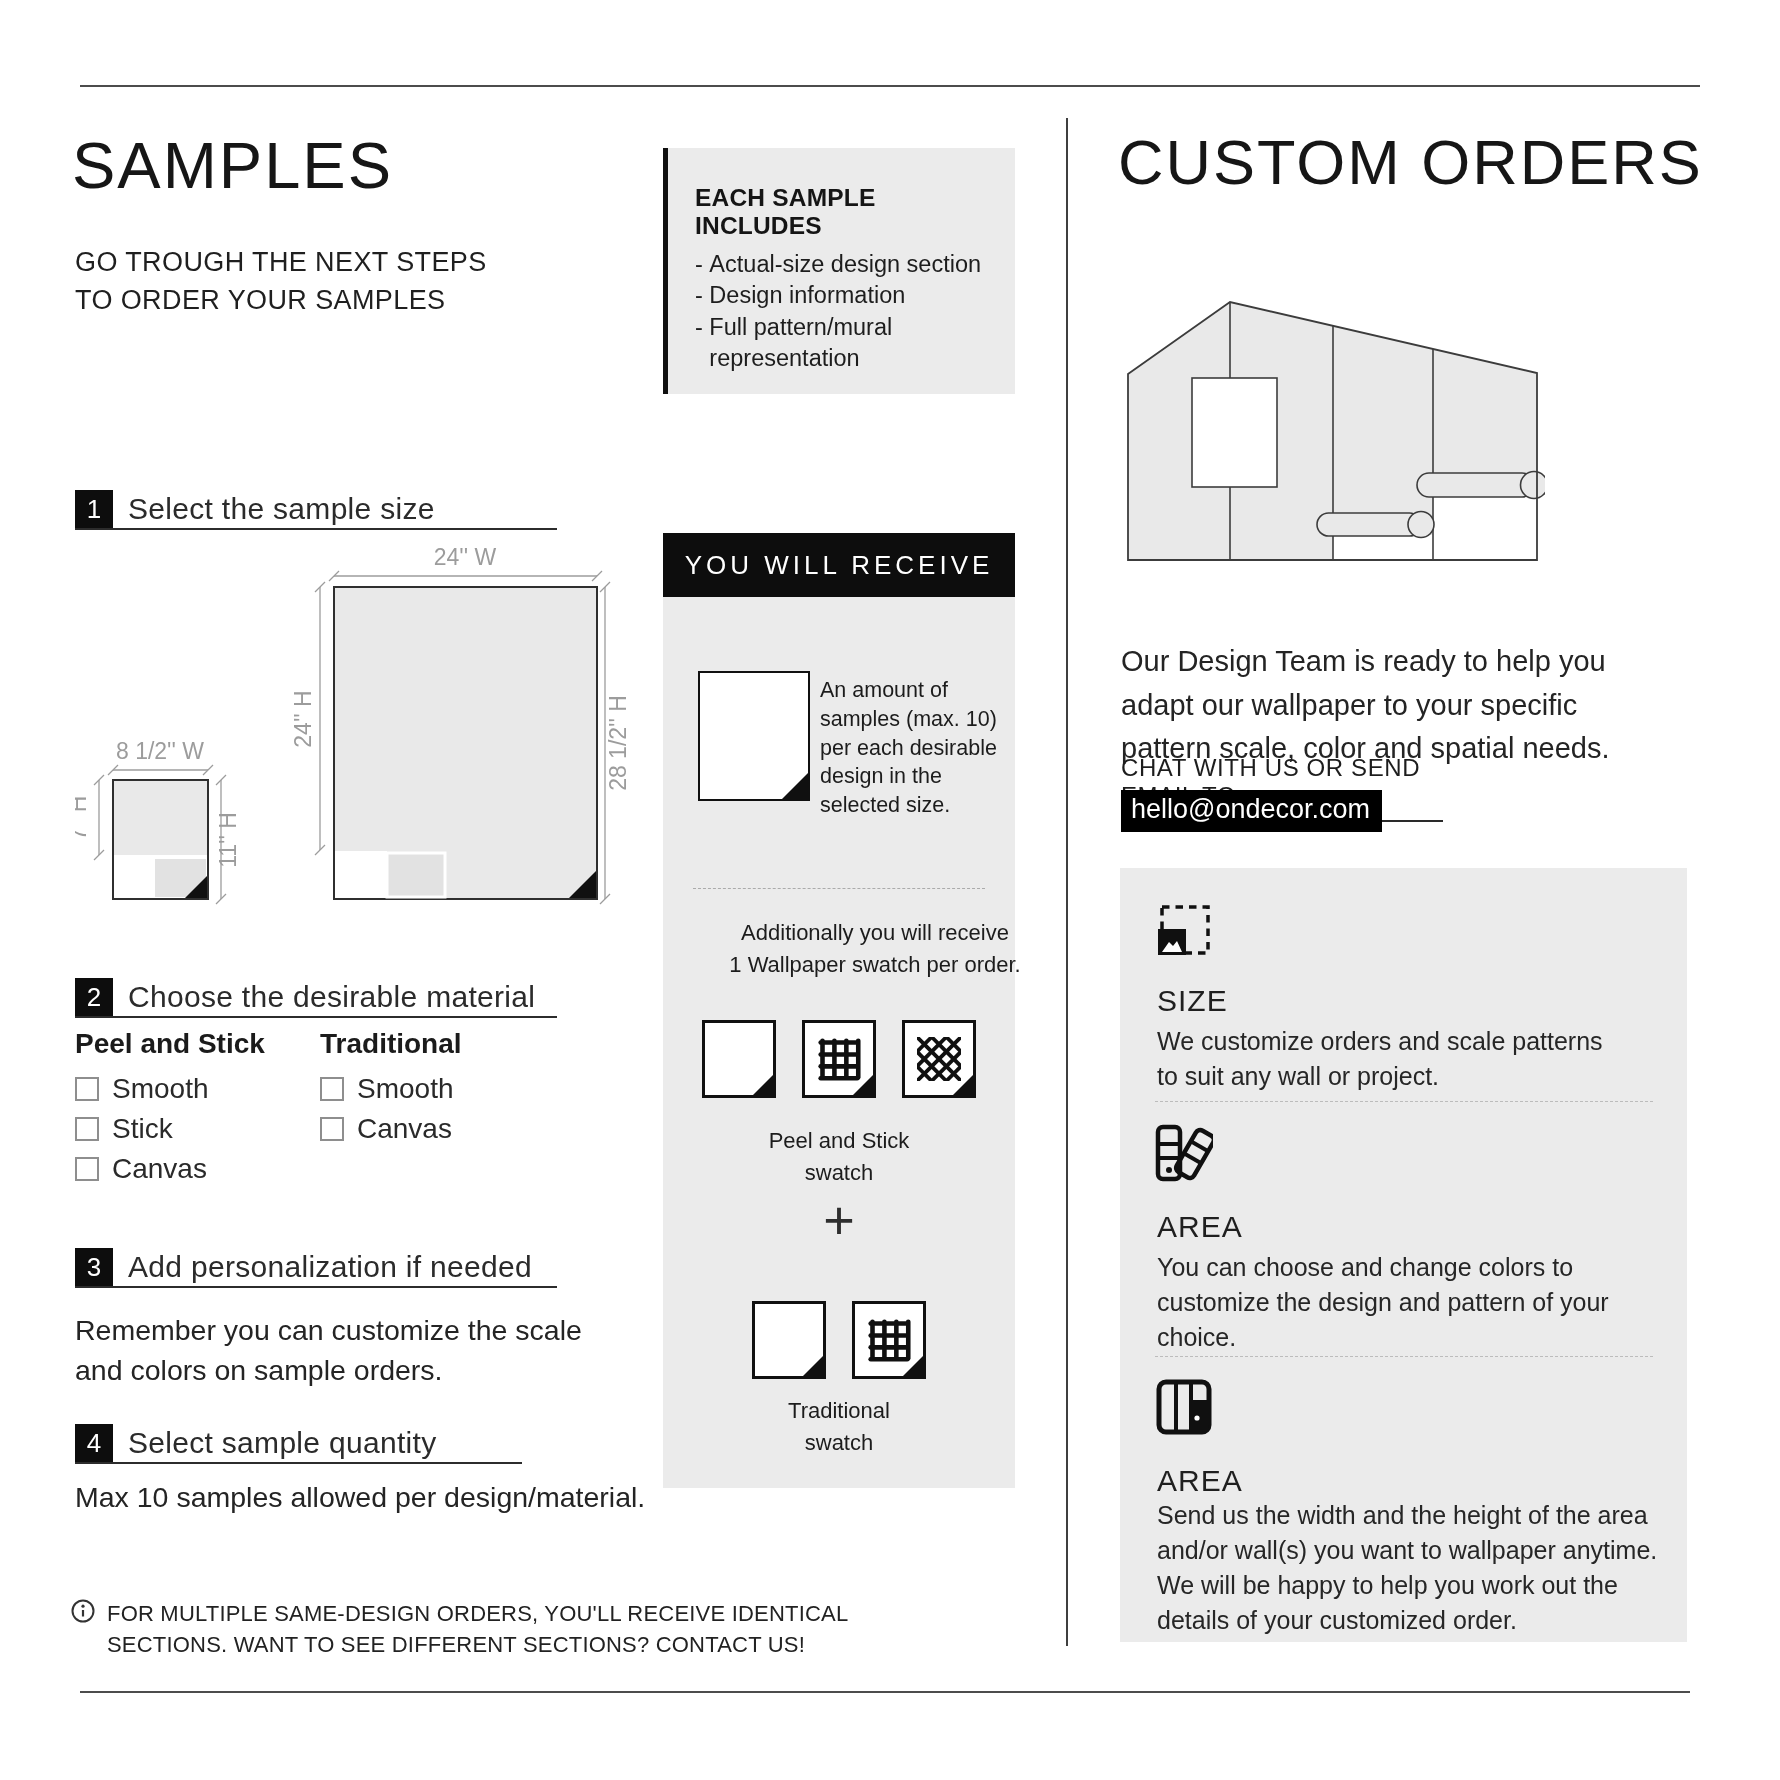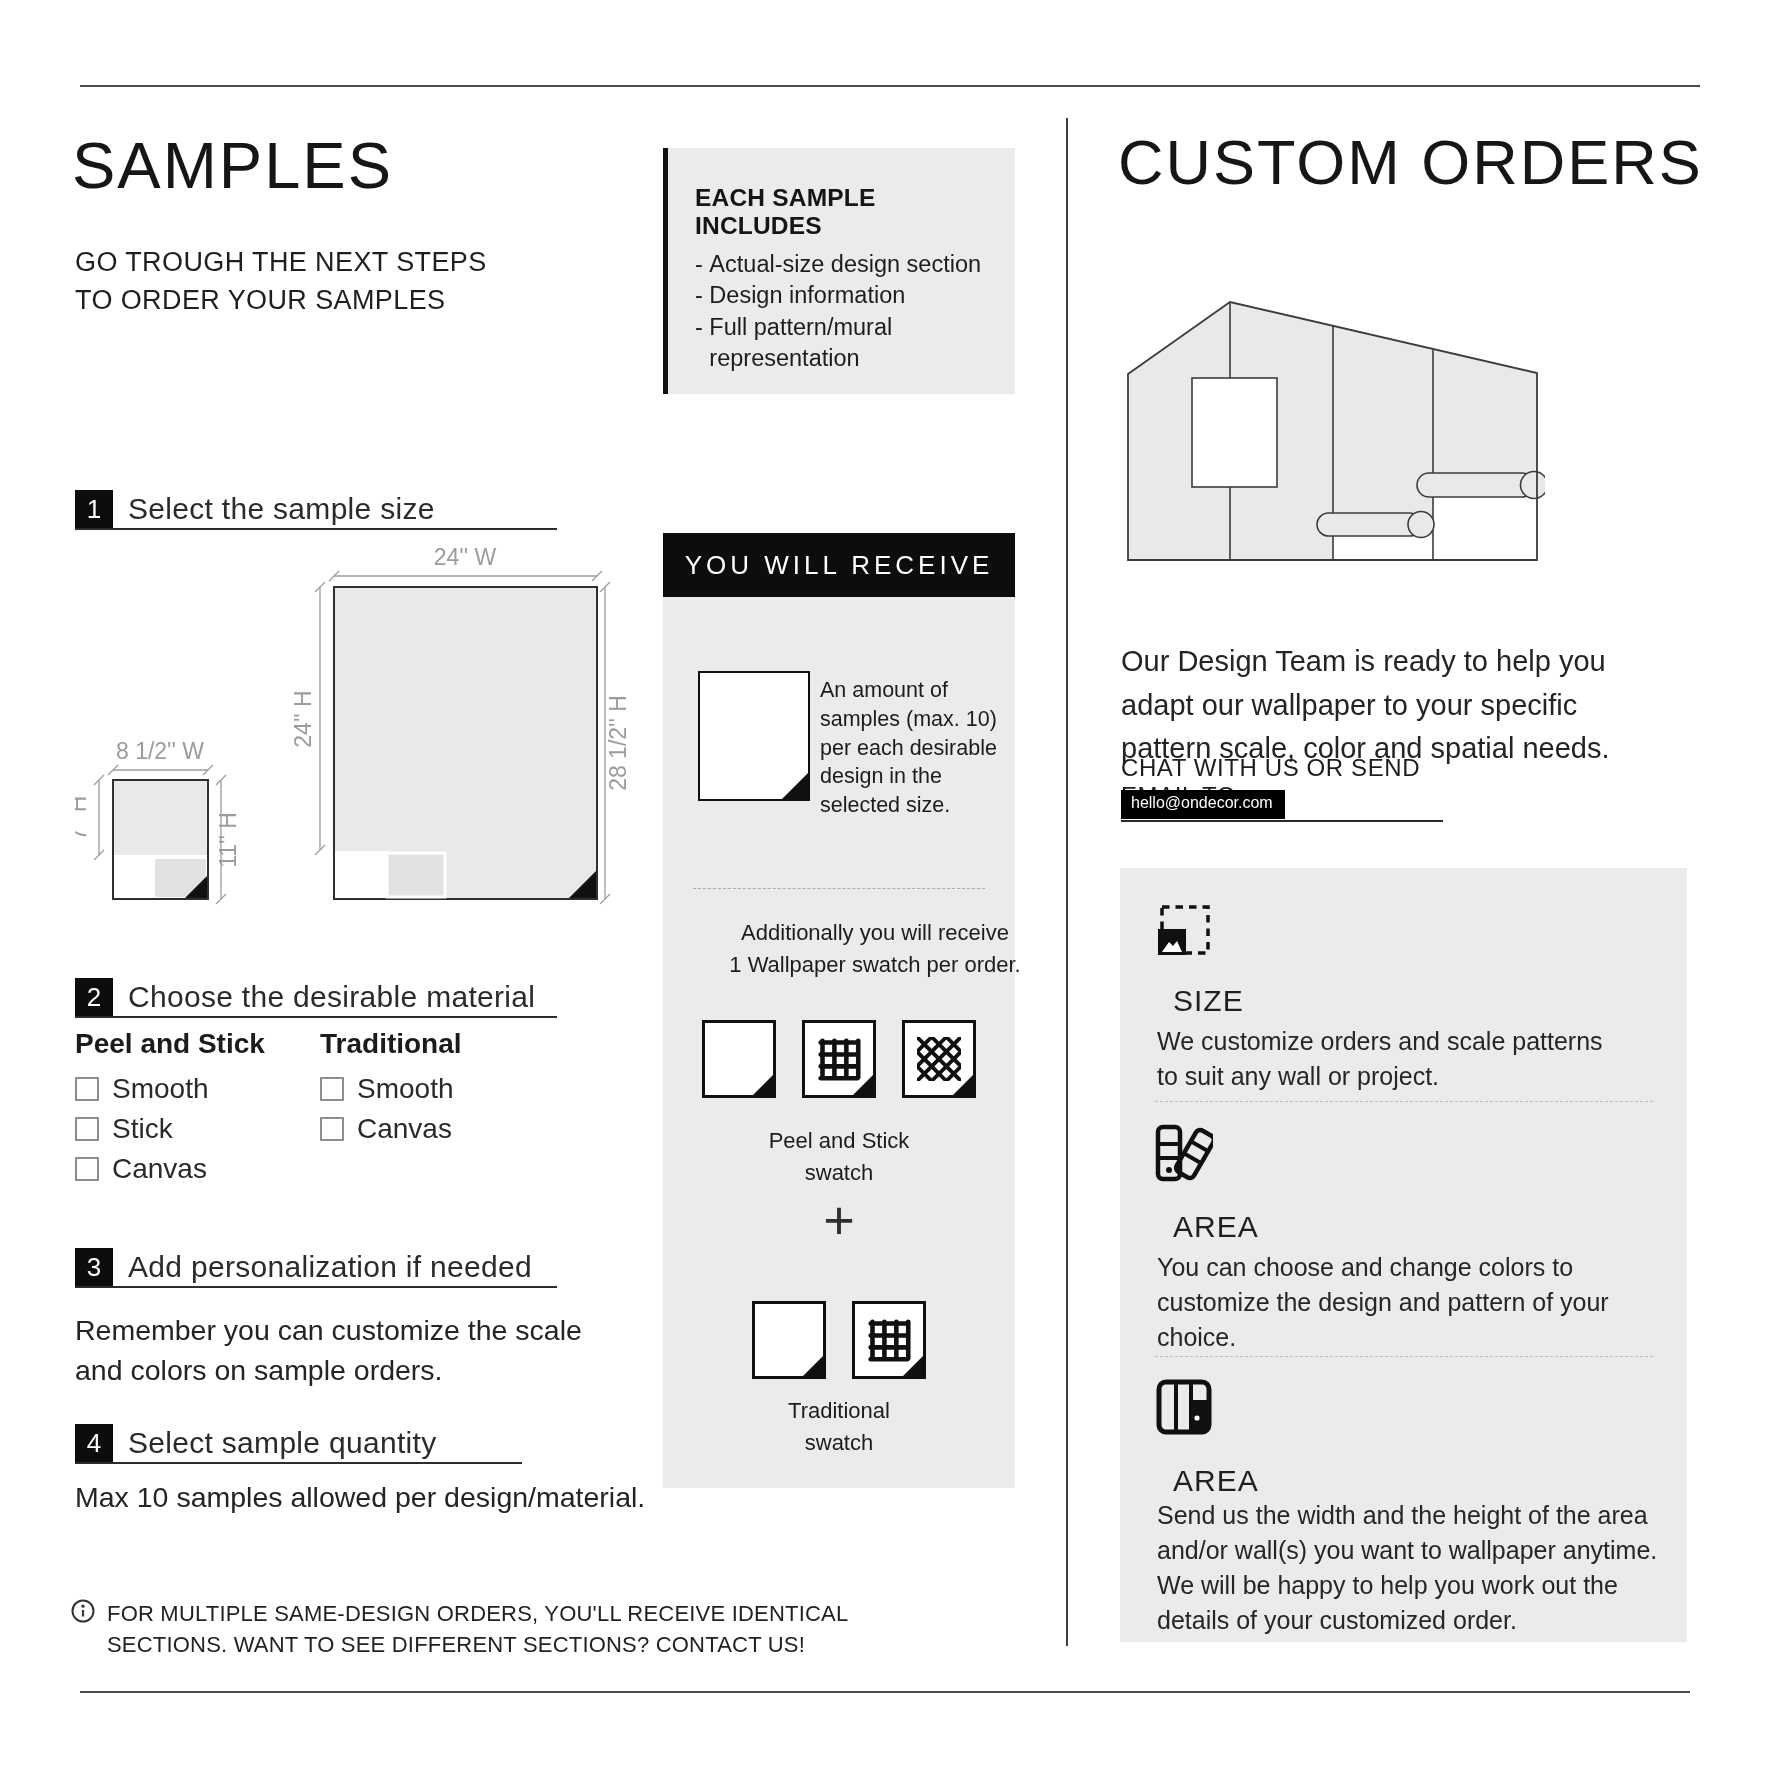--- a/index.html
+++ b/index.html
@@ -73,26 +73,26 @@
   #peel-swatch-label{top:528px;}
   #trad-swatch-label{top:798px;}
   #plus-sign{left:0;top:592px;width:352px;text-align:center;font-size:54px;font-weight:300;color:#2e2e2e;}
 
   
   #custom-title{left:1118px;top:126px;width:590px;font-size:63px;letter-spacing:2px;color:#161616;font-weight:400;white-space:nowrap;}
   #house{left:1125px;top:295px;}
   #custom-intro{left:1121px;top:640px;font-size:29px;line-height:1.5;color:#242424;white-space:pre-line;}
   #chat-label{left:1121px;top:754px;font-size:24px;letter-spacing:0.6px;color:#1d1d1d;
               padding-bottom:10px;border-bottom:2px solid #2a2a2a;width:322px;}
-  #email-chip{left:1121px;top:790px;background:#000;color:#fff;font-size:16px;padding:4px 12px 7px 10px;
+  #email-chip{left:1121px;top:790px;background:#000;color:#fff;font-size:27px;padding:4px 12px 7px 10px;
               display:inline-block;text-decoration:none;}
   #features-box{left:1120px;top:868px;width:567px;height:774px;background:#ebebeb;}
   .feature{position:absolute;left:0;top:0;width:100%;}
   .feat-icon{position:absolute;left:35px;}
-  .feat-name{position:absolute;left:37px;font-size:30px;letter-spacing:1px;color:#1f1f1f;margin-left:16px;}
+  .feat-name{position:absolute;left:37px;font-size:30px;letter-spacing:1px;color:#1f1f1f;}
   .feat-text{position:absolute;left:37px;font-size:25px;line-height:1.4;color:#262626;white-space:pre-line;}
   .feat-dash{position:absolute;left:35px;width:498px;border-top:1.5px dashed #bcbcbc;}
 </style>
 </head>
 <body>
 
 <div class="canvas">
 
   <div id="top-rule" class="rule"></div>
   <div id="bottom-rule" class="rule"></div>

